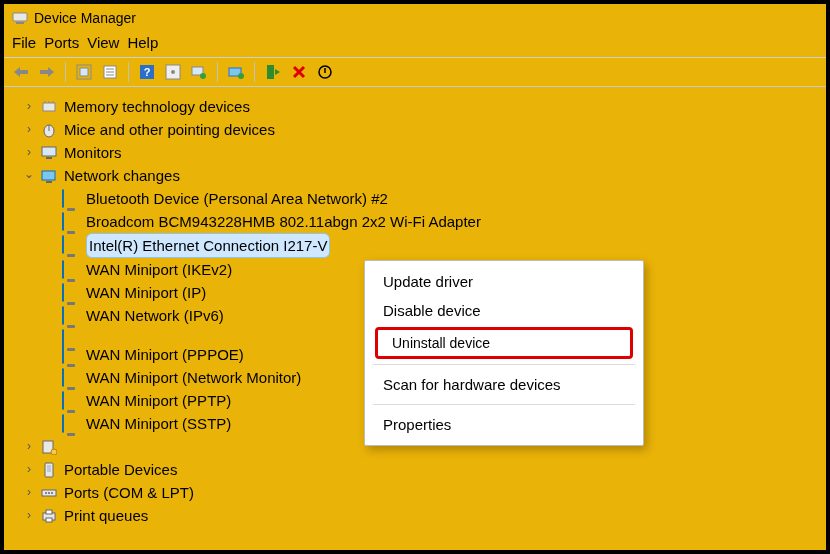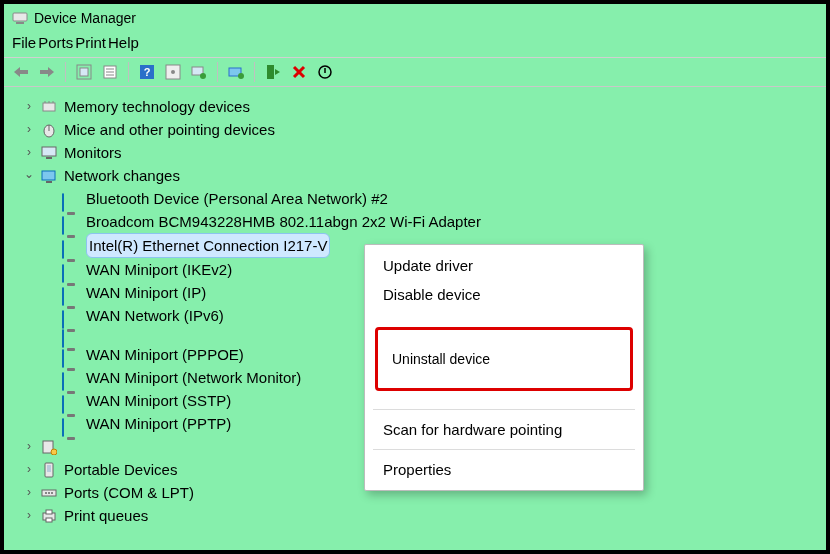--- a/index.html
+++ b/index.html
@@ -1,38 +1,38 @@
 <!DOCTYPE html>
 <html><head>
   <meta charset="utf-8">
   <style>
     * { margin: 0; padding: 0; box-sizing: border-box; }
     body { font-family: "Segoe UI", Tahoma, sans-serif; font-size: 14px; color: #000; background: #fff; }
-    .window { width: 830px; height: 554px; border: 4px solid #000; position: relative; overflow: hidden; background: #86efac; }
+    .window { width: 830px; height: 554px; border: 4px solid #000; position: relative; overflow: hidden; background: #eab308; }
     .titlebar { display: flex; align-items: center; padding: 4px 8px; height: 28px; }
     .titlebar .icon { width: 16px; height: 16px; margin-right: 6px; display: inline-flex; align-items: center; justify-content: center; }
-    .menubar { display: flex; gap: 2px; padding: 2px 8px 6px 8px; font-size: 15px; }
+    .menubar { display: flex; gap: 8px; padding: 2px 8px 6px 8px; font-size: 15px; }
     .menubar span { cursor: default; }
     .toolbar { display: flex; align-items: center; padding: 3px 6px; gap: 4px; border-top: 1px solid #d0d0d0; border-bottom: 1px solid #c8c8c8; height: 30px; }
     .tb-sep { width: 1px; height: 20px; background: #c0c0c0; margin: 0 3px; }
     .tb-btn { width: 22px; height: 22px; display: inline-flex; align-items: center; justify-content: center; }
     .tree { padding: 8px 0 0 18px; line-height: 23px; font-size: 15px; position: relative; }
     .node { display: flex; align-items: center; white-space: nowrap; }
     .chevron { width: 14px; display: inline-flex; justify-content: center; color: #555; font-size: 12px; margin-right: 4px; }
     .cat-icon { width: 18px; height: 18px; margin-right: 6px; display:inline-flex; align-items:center; justify-content:center; }
     .children { padding-left: 40px; }
-    .child { display: flex; align-items: center; }
+    .child { display: flex; align-items: flex-start; }
     .dev-icon { width: 18px; height: 16px; margin-right: 6px; display:inline-block; position: relative; }
     .monitor { width: 16px; height: 11px; border: 1px solid #0a6fb8; background: linear-gradient(#7cc7ee,#4aa6da); border-radius: 2px; position: relative; }
     .monitor::after { content:""; position:absolute; bottom:-4px; left:4px; width:8px; height:3px; background:#777; border-radius:1px;}
     .selected { background: #cfe8ff; border: 1px solid #8cc4ef; border-radius:6px; padding: 0 2px; }
-    .context-menu { position: absolute; left: 360px; top: 240px; width: 280px; background: #fff; border: 1px solid #bcbcbc; box-shadow: 3px 4px 10px rgba(0,0,0,0.25); border-radius: 2px; padding: 6px 0; z-index: 50; }
+    .context-menu { position: absolute; left: 360px; top: 256px; width: 280px; background: #fff; border: 1px solid #bcbcbc; box-shadow: 3px 4px 10px rgba(0,0,0,0.25); border-radius: 2px; padding: 6px 0; z-index: 50; }
     .context-menu .item { padding: 6px 18px; font-size: 15px; }
     .context-menu .sep { height: 1px; background: #dcdcdc; margin: 5px 8px; }
-    .highlight-box { border: 3px solid #d00; border-radius: 4px; padding: 18px 14px; margin: 18px 10px; }
+    .highlight-box { border: 3px solid #d00; border-radius: 4px; padding: 2px 14px; margin: 2px 10px; }
     .bold { font-weight: 400; }
     svg { display:block; }
   </style>
 </head>
 <body>
 
 <div class="window">
 
   <div class="titlebar">
     <span class="icon">
@@ -40,21 +40,21 @@
           <rect x="1" y="3" width="14" height="8" rx="1" fill="#e8e8e8" stroke="#888"></rect>
           <rect x="4" y="12" width="8" height="2" fill="#888"></rect>
         </svg>
     </span>
     <span>Device Manager</span>
   </div>
 
   <div class="menubar">
     <span>File</span>
     <span>Ports</span>
-    <span>Print</span>
+    <span>View</span>
     <span>Help</span>
   </div>
 
   <div class="toolbar">
     <span class="tb-btn">
         <svg width="16" height="14">
           <path d="M7 2 L1 7 L7 12 Z" fill="#888"></path>
           <rect x="6" y="5" width="9" height="4" fill="#888"></rect>
         </svg>
       </span>
@@ -205,25 +205,25 @@
       <div class="child">
           <span class="dev-icon"><span class="monitor"></span></span>
           <span>WAN Miniport (PPPOE)</span>
         </div>
       <div class="child">
           <span class="dev-icon"><span class="monitor"></span></span>
           <span>WAN Miniport (Network Monitor)</span>
         </div>
       <div class="child">
           <span class="dev-icon"><span class="monitor"></span></span>
+          <span>WAN Miniport (PPTP)</span>
+        </div>
+      <div class="child">
+          <span class="dev-icon"><span class="monitor"></span></span>
           <span>WAN Miniport (SSTP)</span>
-        </div>
-      <div class="child">
-          <span class="dev-icon"><span class="monitor"></span></span>
-          <span>WAN Miniport (PPTP)</span>
         </div>
     </div>
 
     <div class="node">
       <span class="chevron">›</span>
       <span class="cat-icon">
           <svg width="16" height="16">
             <rect x="2" y="2" width="10" height="12" fill="#e8e8e8" stroke="#666"></rect>
             <circle cx="13" cy="13" r="3" fill="#f7c948" stroke="#c08000"></circle>
           </svg>
@@ -268,18 +268,18 @@
 
   </div>
 
   <div class="context-menu">
     <div class="item">Update driver</div>
     <div class="item">Disable device</div>
     <div class="highlight-box">
       <div style="padding:3px 0;">Uninstall device</div>
     </div>
     <div class="sep"></div>
-    <div class="item">Scan for hardware pointing</div>
+    <div class="item">Scan for hardware devices</div>
     <div class="sep"></div>
     <div class="item bold">Properties</div>
   </div>
 
 </div>
 
 </body></html>

